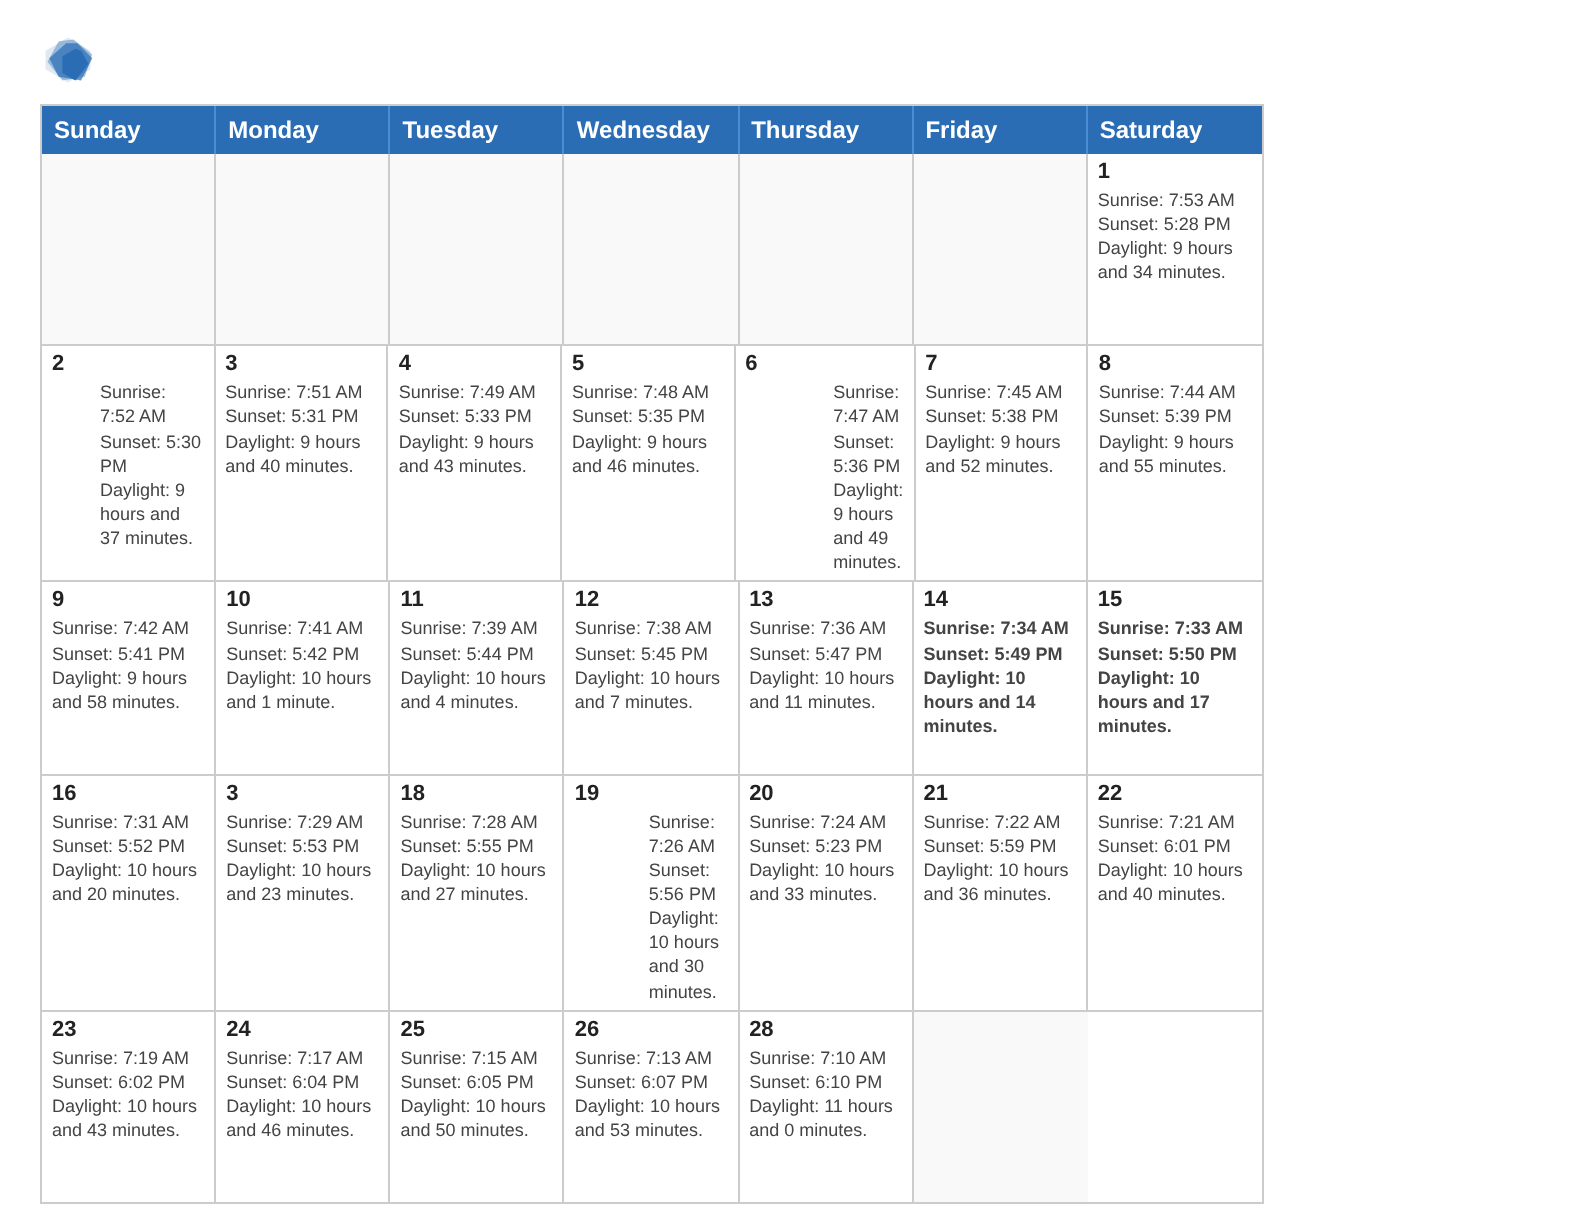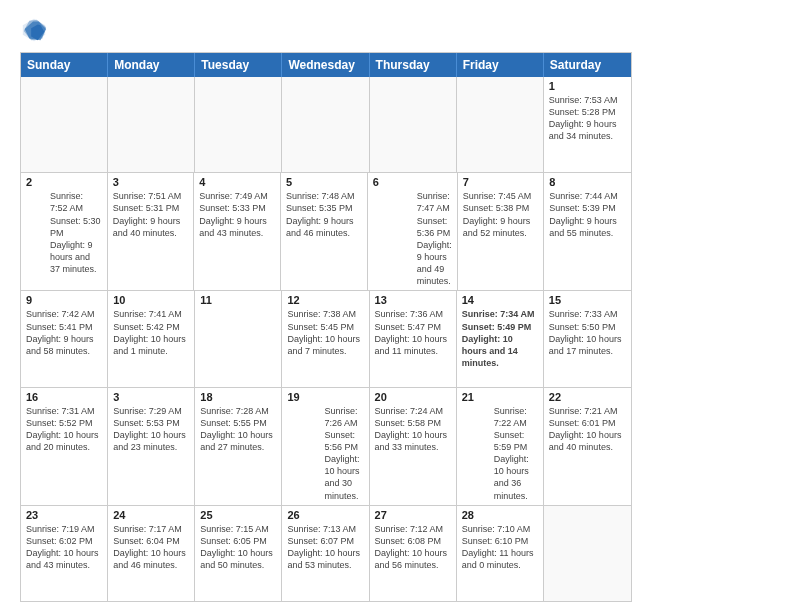--- a/index.html
+++ b/index.html
@@ -208,20 +208,23 @@
 Daylight: 9 hours and 58 minutes.</div>
           </div>
           <div class="cal-cell">
             <div class="day-num">10</div>
             <div class="day-info" style="white-space: pre-line;">Sunrise: 7:41 AM
 Sunset: 5:42 PM
 Daylight: 10 hours and 1 minute.</div>
           </div>
           <div class="cal-cell">
             <div class="day-num">11</div>
+            <div class="day-info" style="white-space: pre-line;">Sunrise: 7:39 AM
+Sunset: 5:44 PM
+Daylight: 10 hours and 4 minutes.</div>
           </div>
           <div class="cal-cell">
             <div class="day-num">12</div>
             <div class="day-info" style="white-space: pre-line;">Sunrise: 7:38 AM
 Sunset: 5:45 PM
 Daylight: 10 hours and 7 minutes.</div>
           </div>
           <div class="cal-cell">
             <div class="day-num">13</div>
             <div class="day-info" style="white-space: pre-line;">Sunrise: 7:36 AM
@@ -229,21 +232,21 @@
 Daylight: 10 hours and 11 minutes.</div>
           </div>
           <div class="cal-cell">
             <div class="day-num">14</div>
             <div class="day-info" style="white-space: pre-line; font-weight: bold;">Sunrise: 7:34 AM
 Sunset: 5:49 PM
 Daylight: 10 hours and 14 minutes.</div>
           </div>
           <div class="cal-cell">
             <div class="day-num">15</div>
-            <div class="day-info" style="white-space: pre-line;">Sunrise: 7:33 AM
+            <div class="day-info" style="white-space: pre-line; font-weight: bold;">Sunrise: 7:33 AM
 Sunset: 5:50 PM
 Daylight: 10 hours and 17 minutes.</div>
           </div>
         </div>
         <div class="cal-row">
           <div class="cal-cell">
             <div class="day-num">16</div>
             <div class="day-info" style="white-space: pre-line;">Sunrise: 7:31 AM
 Sunset: 5:52 PM
 Daylight: 10 hours and 20 minutes.</div>
@@ -262,26 +265,26 @@
           </div>
           <div class="cal-cell">
             <div class="day-num">19</div>
             <div class="day-info" style="white-space: pre-line; margin-left: 37px;">Sunrise: 7:26 AM
 Sunset: 5:56 PM
 Daylight: 10 hours and 30 minutes.</div>
           </div>
           <div class="cal-cell">
             <div class="day-num">20</div>
             <div class="day-info" style="white-space: pre-line;">Sunrise: 7:24 AM
-Sunset: 5:58 PM
+Sunset: 5:23 PM
 Daylight: 10 hours and 33 minutes.</div>
           </div>
           <div class="cal-cell">
             <div class="day-num">21</div>
-            <div class="day-info" style="white-space: pre-line; margin-left: 32px;">Sunrise: 7:22 AM
+            <div class="day-info" style="white-space: pre-line;">Sunrise: 7:22 AM
 Sunset: 5:59 PM
 Daylight: 10 hours and 36 minutes.</div>
           </div>
           <div class="cal-cell">
             <div class="day-num">22</div>
             <div class="day-info" style="white-space: pre-line;">Sunrise: 7:21 AM
 Sunset: 6:01 PM
 Daylight: 10 hours and 40 minutes.</div>
           </div>
         </div>
@@ -302,26 +305,20 @@
             <div class="day-num">25</div>
             <div class="day-info" style="white-space: pre-line;">Sunrise: 7:15 AM
 Sunset: 6:05 PM
 Daylight: 10 hours and 50 minutes.</div>
           </div>
           <div class="cal-cell">
             <div class="day-num">26</div>
             <div class="day-info" style="white-space: pre-line;">Sunrise: 7:13 AM
 Sunset: 6:07 PM
 Daylight: 10 hours and 53 minutes.</div>
-          </div>
-          <div class="cal-cell">
-            <div class="day-num">27</div>
-            <div class="day-info" style="white-space: pre-line;">Sunrise: 7:12 AM
-Sunset: 6:08 PM
-Daylight: 10 hours and 56 minutes.</div>
           </div>
           <div class="cal-cell">
             <div class="day-num">28</div>
             <div class="day-info" style="white-space: pre-line;">Sunrise: 7:10 AM
 Sunset: 6:10 PM
 Daylight: 11 hours and 0 minutes.</div>
           </div>
           <div class="cal-cell empty"></div>
         </div>
       </div>

